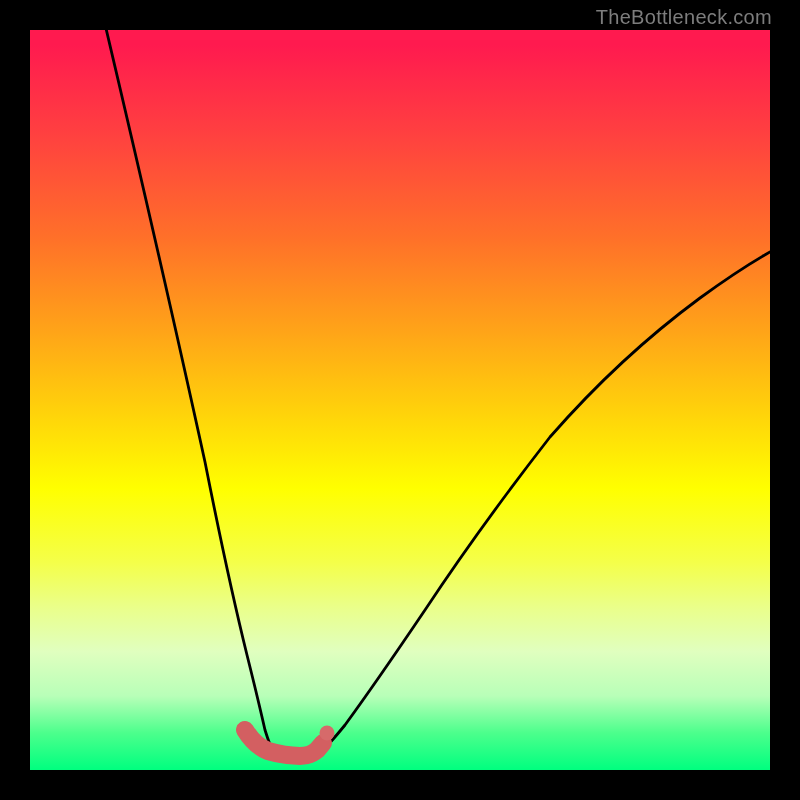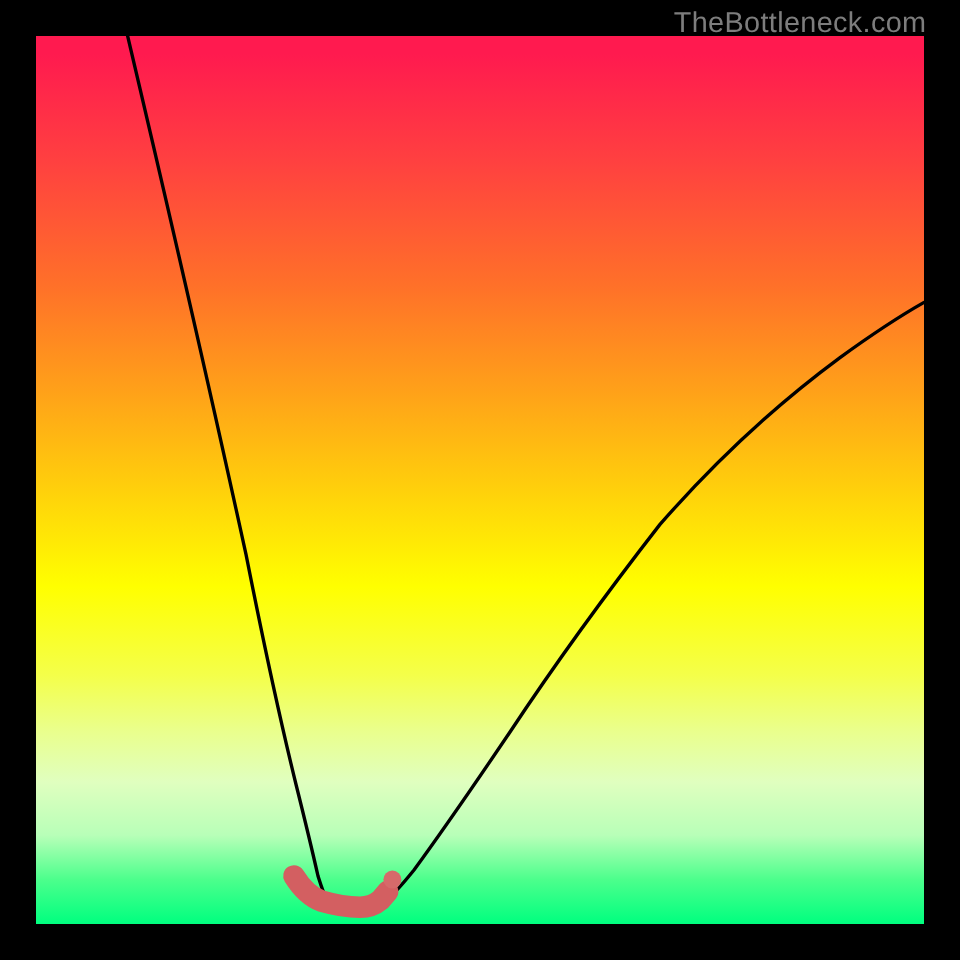--- a/index.html
+++ b/index.html
@@ -42,21 +42,21 @@
       #b8ffb8 90%,
       #4cff8c 95%,
       #00ff7f 100%
     );
   }
   .watermark {
     position: absolute;
     top: 6px;
     right: 28px;
     color: #7d7d7d;
-    font-size: 24px;
+    font-size: 20px;
     font-weight: 500;
     letter-spacing: 0.3px;
     font-family: Arial, Helvetica, sans-serif;
   }
   svg.curve {
     position: absolute;
     inset: 0;
     width: 740px;
     height: 740px;
   }

